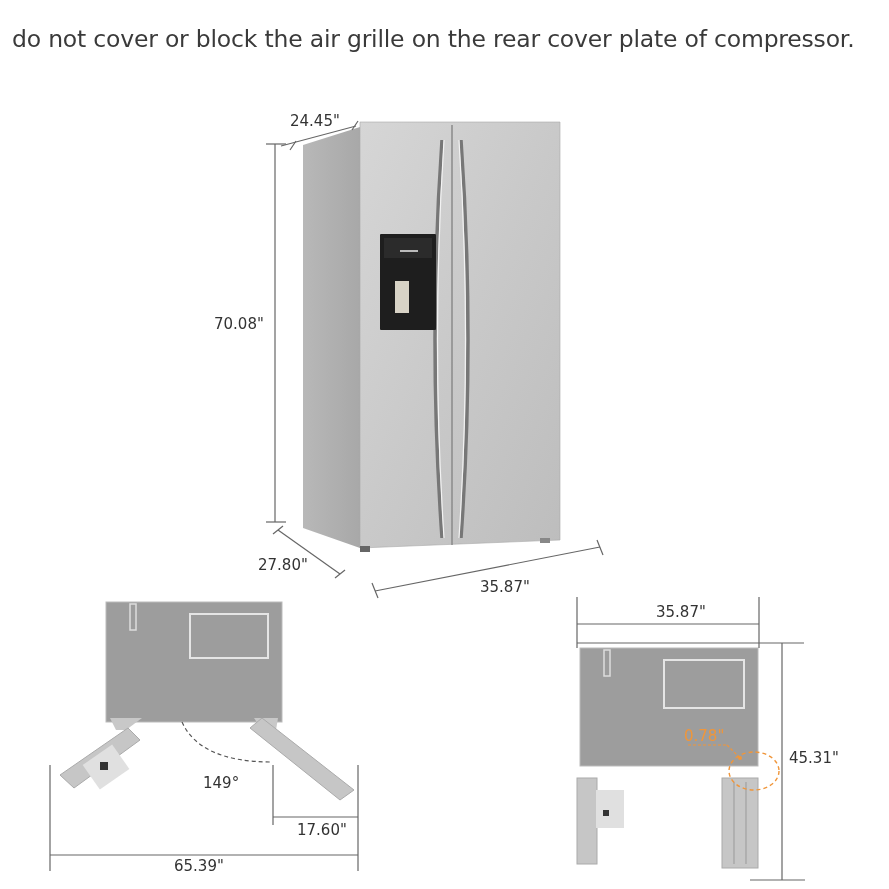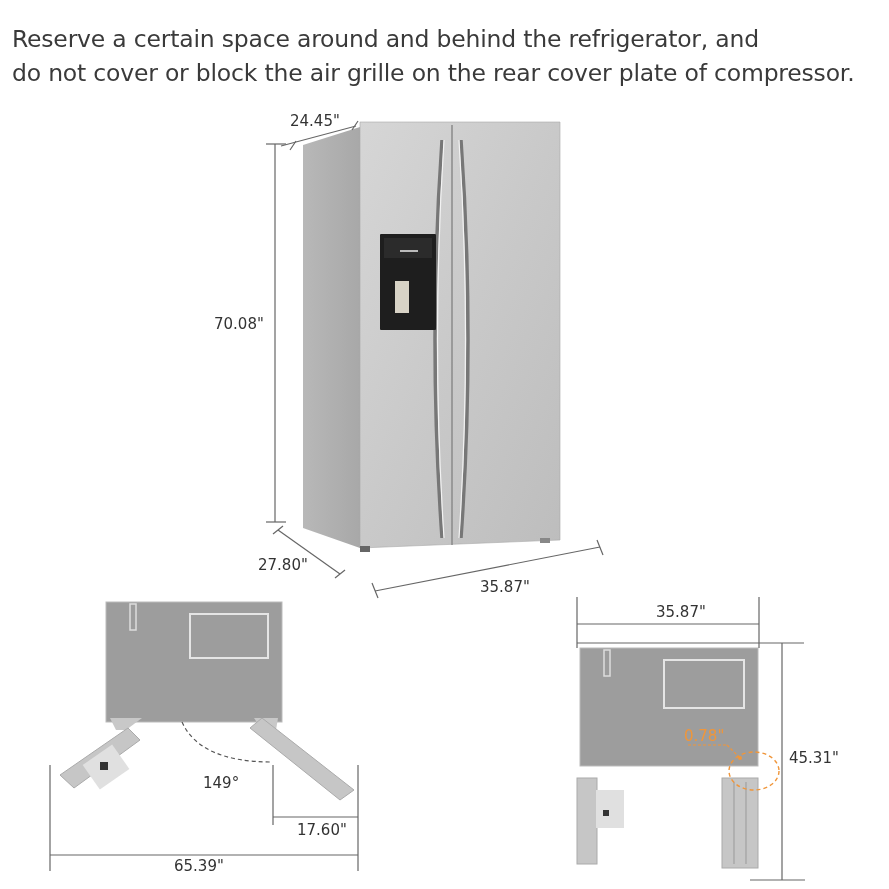--- a/index.html
+++ b/index.html
@@ -7,21 +7,20 @@
   .caption { position:absolute; left:12px; top:22px; font-size:23.5px; line-height:34px; color:#3a3a3a; letter-spacing:-0.2px; white-space:nowrap; }
   .caption span { display:block; }
   .lbl { position:absolute; font-size:15px; color:#333; white-space:nowrap; }
   .orange { color:#f0963a; }
   svg { position:absolute; left:0; top:0; }
 </style>
 </head>
 <body>
 
 <div class="caption">
-  <span>Reserve a certain space around and behind the refrigerator, and</span>
   <span>do not cover or block the air grille on the rear cover plate of compressor.</span>
 </div>
 
 <svg width="889" height="889" viewBox="0 0 889 889">
   <defs>
     <linearGradient id="steelL" x1="0" x2="1" y1="0" y2="0">
       <stop offset="0" stop-color="#b8b8b8"></stop>
         <stop offset="1" stop-color="#a8a8a8"></stop>
     </linearGradient>
     <linearGradient id="steelF" x1="0" x2="1" y1="0" y2="1">

